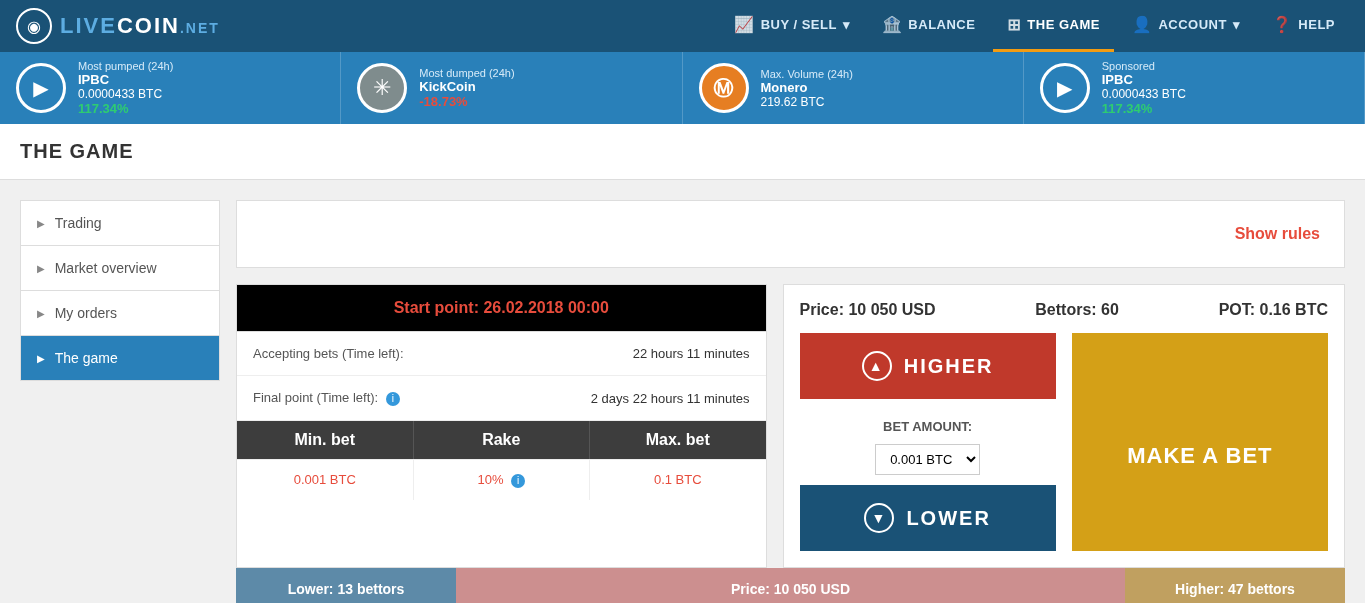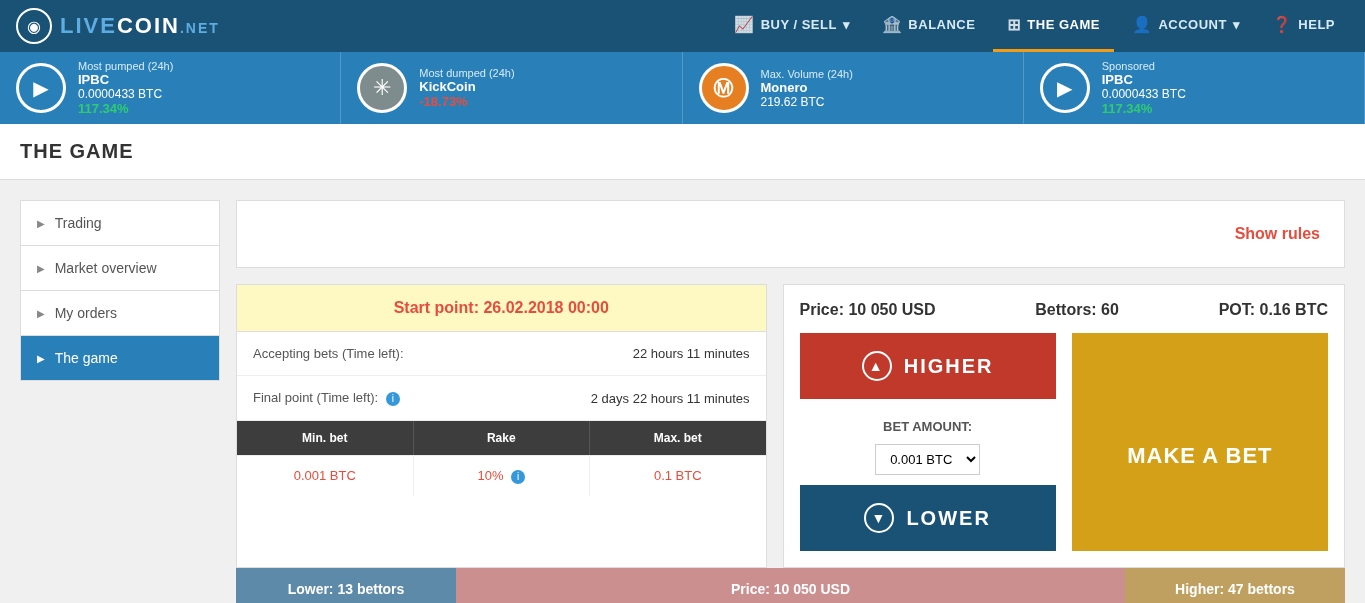--- a/index.html
+++ b/index.html
@@ -143,21 +143,21 @@
       gap: 16px;
     }
 
     
     .left-panel {
       flex: 1;
       background: white;
       border: 1px solid #ddd;
     }
     .start-point {
-      background: #fef9c3;
+      background: #000000;
       border-bottom: 1px solid #ddd;
       text-align: center;
       padding: 14px;
       font-size: 16px; font-weight: bold;
       color: #e74c3c;
     }
     .info-table {
       width: 100%;
       border-collapse: collapse;
     }
@@ -181,21 +181,21 @@
     
     .bet-table-header {
       display: flex;
       background: #3d3d3d;
       color: white;
     }
     .bet-col {
       flex: 1;
       text-align: center;
       padding: 10px;
-      font-size: 12px;
+      font-size: 16px;
       font-weight: bold;
     }
     .bet-col:not(:last-child) { border-right: 1px solid #555; }
     .bet-row {
       display: flex;
       border-top: 1px solid #eee;
     }
     .bet-cell {
       flex: 1;
       text-align: center;

